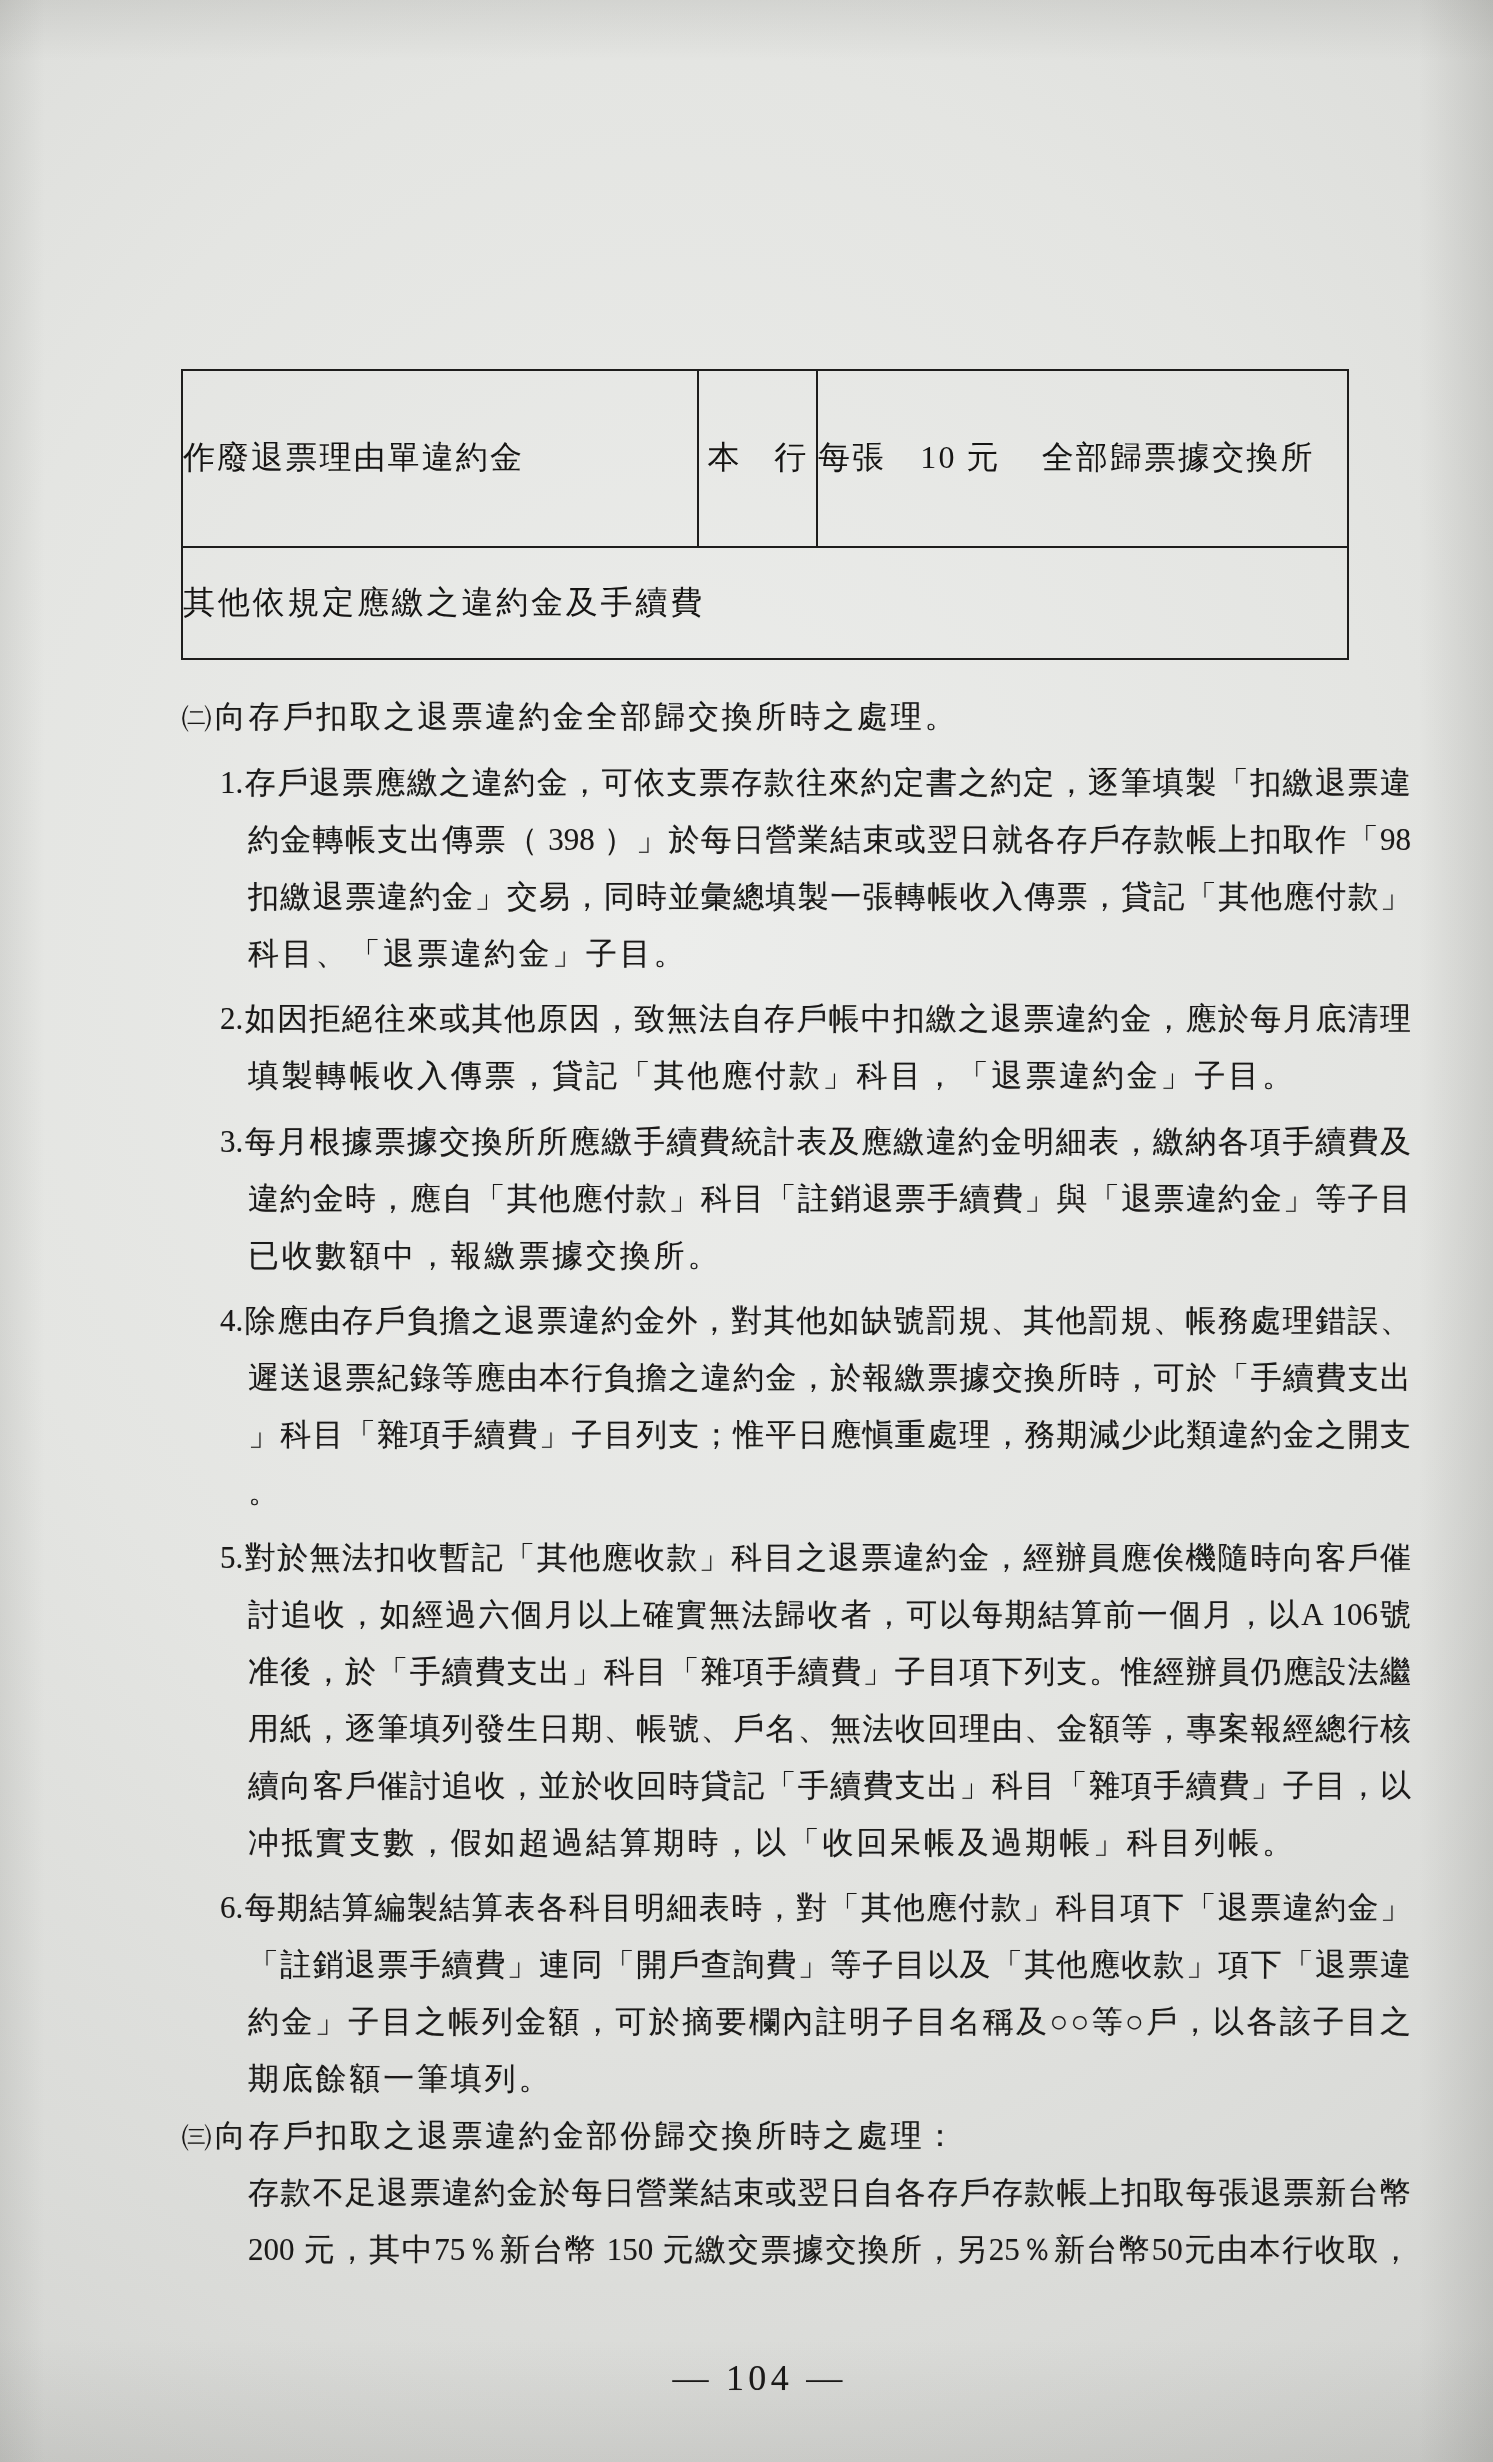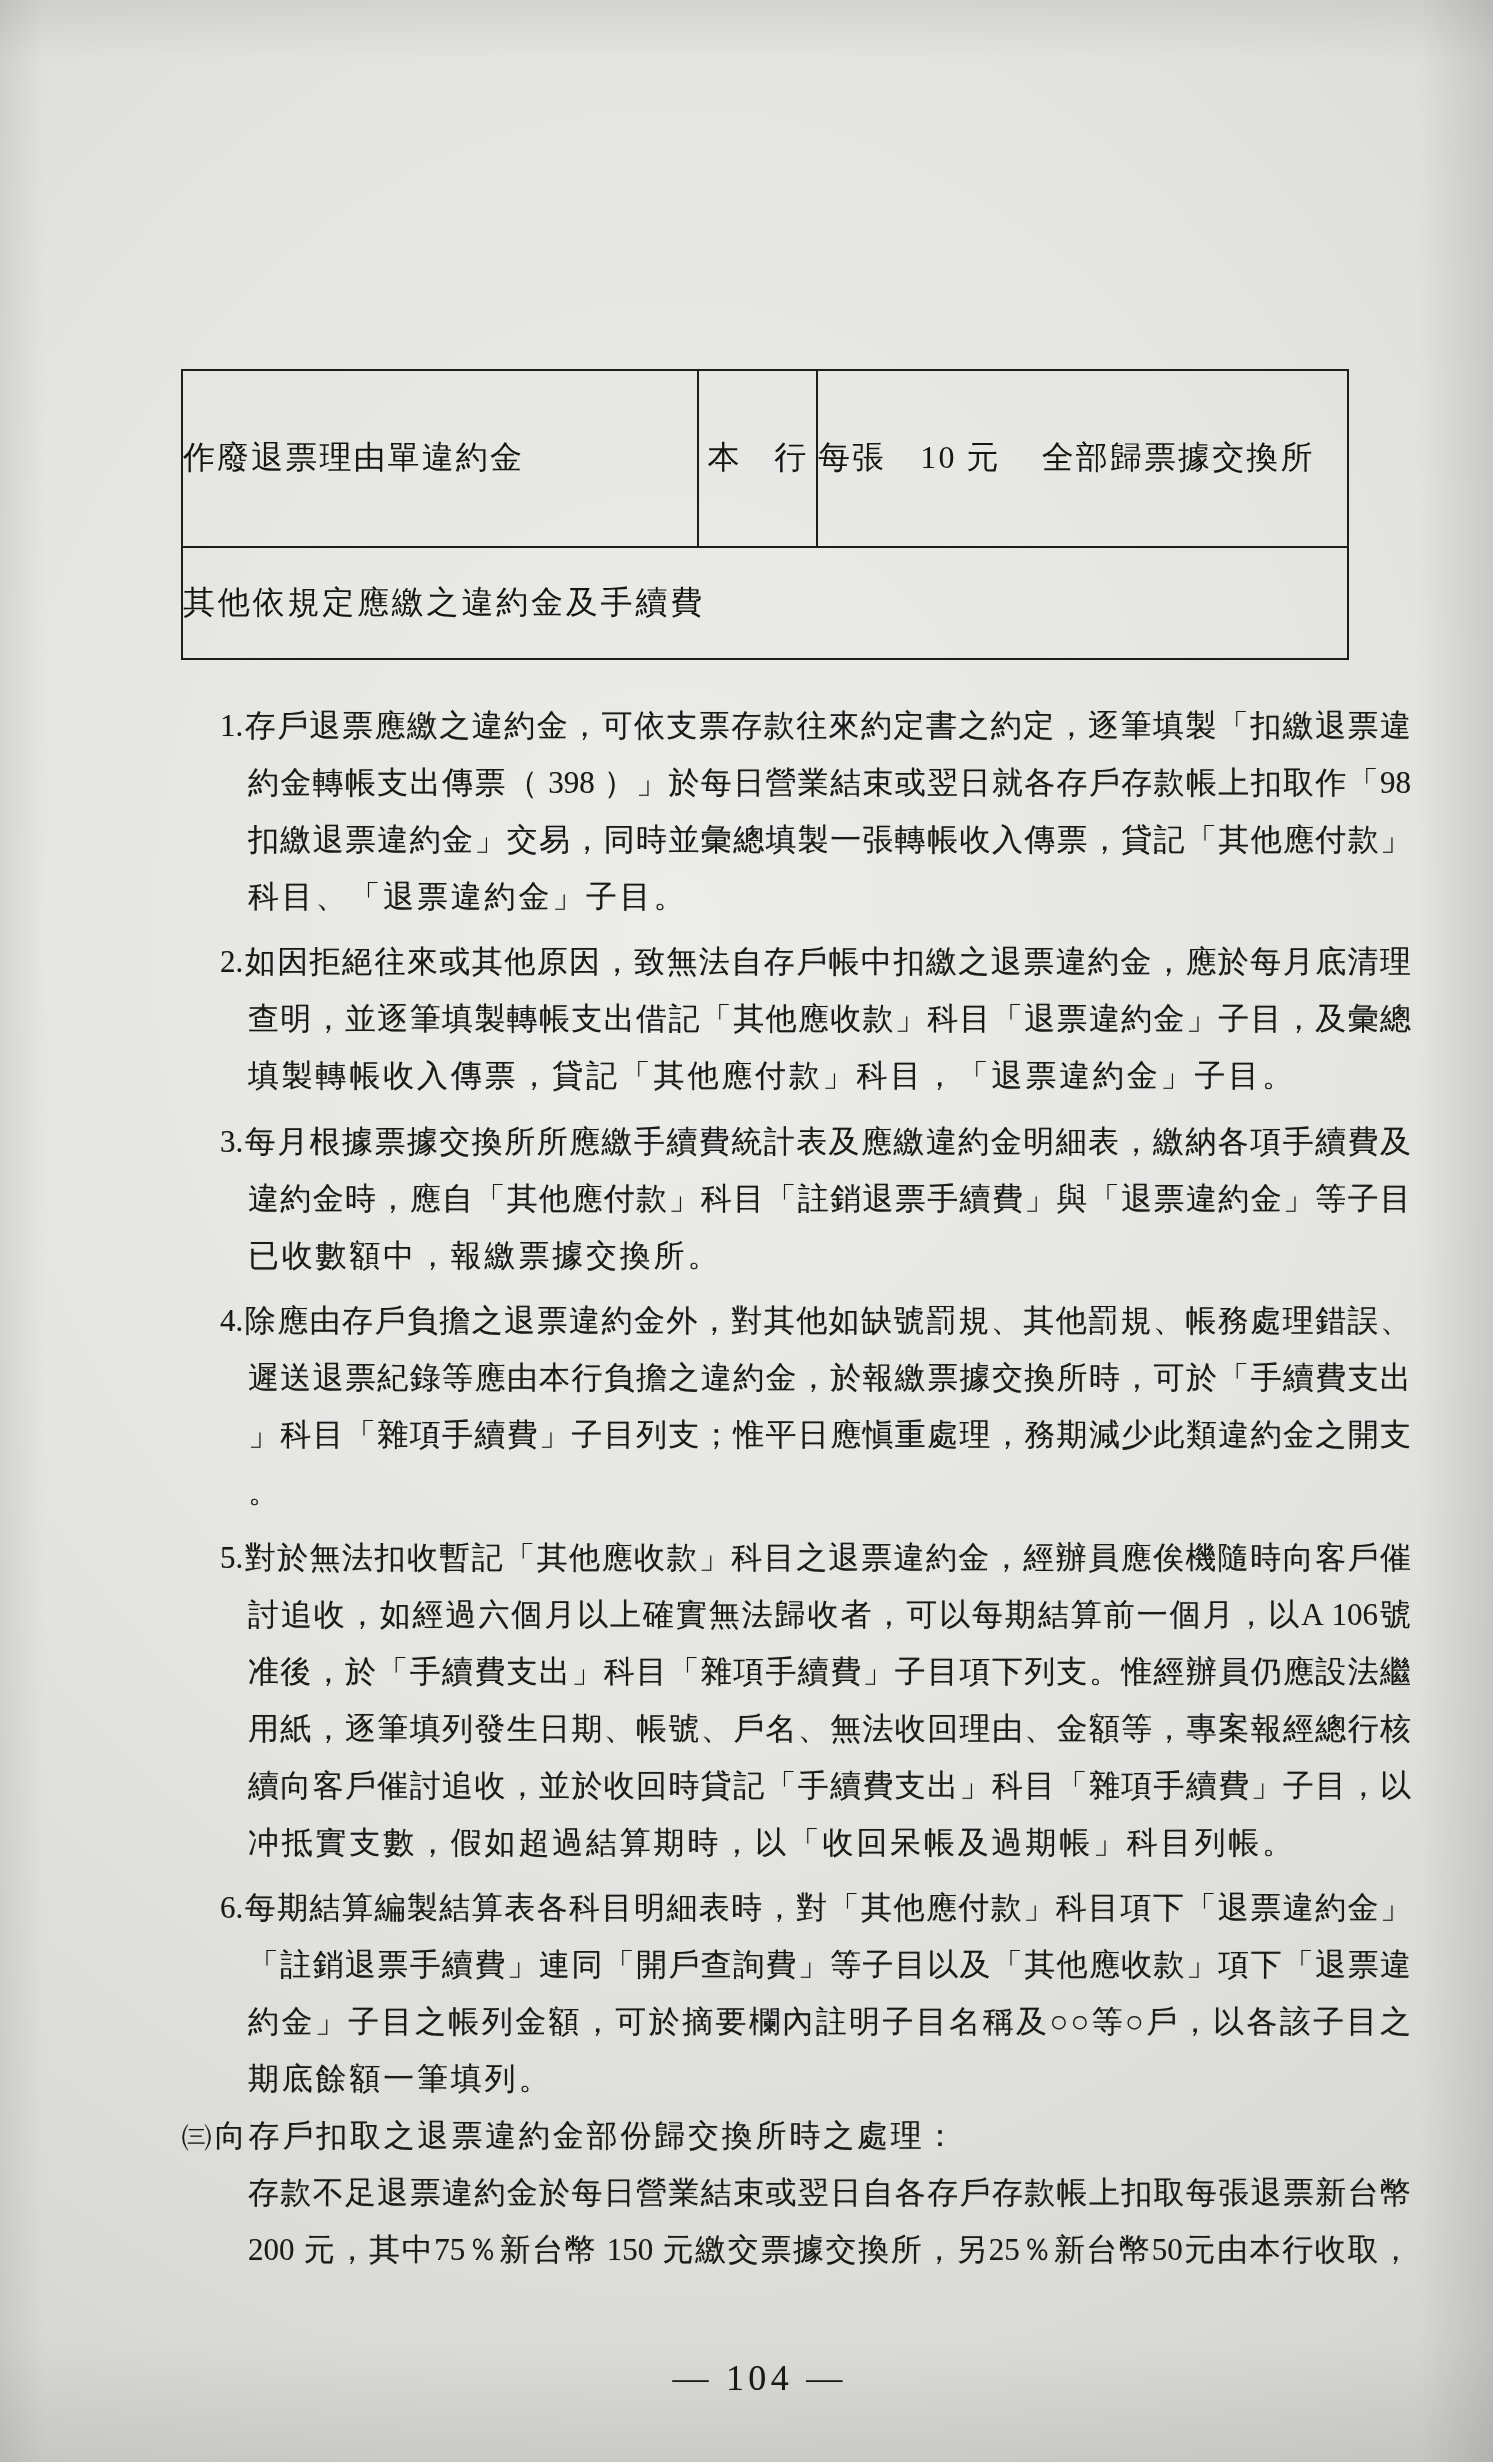--- a/index.html
+++ b/index.html
@@ -84,26 +84,26 @@
           <span class="fee">每張　10 元</span><span>全部歸票據交換所</span>
         </td>
       </tr>
       <tr class="row-h3">
         <td class="cell-footer" colspan="3">其他依規定應繳之違約金及手續費</td>
       </tr>
     </tbody>
   </table>
 
   <div class="body">
+      <div class="bline head">㈡向存戶扣取之退票違約金全部歸交換所時之處理。</div>
       <div class="bline first j">1.存戶退票應繳之違約金，可依支票存款往來約定書之約定，逐筆填製「扣繳退票違</div>
       <div class="bline cont j">約金轉帳支出傳票（ 398 ）」於每日營業結束或翌日就各存戶存款帳上扣取作「98</div>
       <div class="bline cont j">扣繳退票違約金」交易，同時並彙總填製一張轉帳收入傳票，貸記「其他應付款」</div>
       <div class="bline cont">科目、「退票違約金」子目。</div>
       <div class="bline first j">2.如因拒絕往來或其他原因，致無法自存戶帳中扣繳之退票違約金，應於每月底清理</div>
-      <div class="bline cont j">查明，並逐筆填製轉帳支出借記「其他應收款」科目「退票違約金」子目，及彙總</div>
       <div class="bline cont">填製轉帳收入傳票，貸記「其他應付款」科目，「退票違約金」子目。</div>
       <div class="bline first j">3.每月根據票據交換所所應繳手續費統計表及應繳違約金明細表，繳納各項手續費及</div>
       <div class="bline cont j">違約金時，應自「其他應付款」科目「註銷退票手續費」與「退票違約金」等子目</div>
       <div class="bline cont">已收數額中，報繳票據交換所。</div>
       <div class="bline first j">4.除應由存戶負擔之退票違約金外，對其他如缺號罰規、其他罰規、帳務處理錯誤、</div>
       <div class="bline cont j">遲送退票紀錄等應由本行負擔之違約金，於報繳票據交換所時，可於「手續費支出</div>
       <div class="bline cont j">」科目「雜項手續費」子目列支；惟平日應愼重處理，務期減少此類違約金之開支</div>
       <div class="bline cont">。</div>
       <div class="bline first j">5.對於無法扣收暫記「其他應收款」科目之退票違約金，經辦員應俟機隨時向客戶催</div>
       <div class="bline cont j">討追收，如經過六個月以上確實無法歸收者，可以每期結算前一個月，以A 106號</div>

